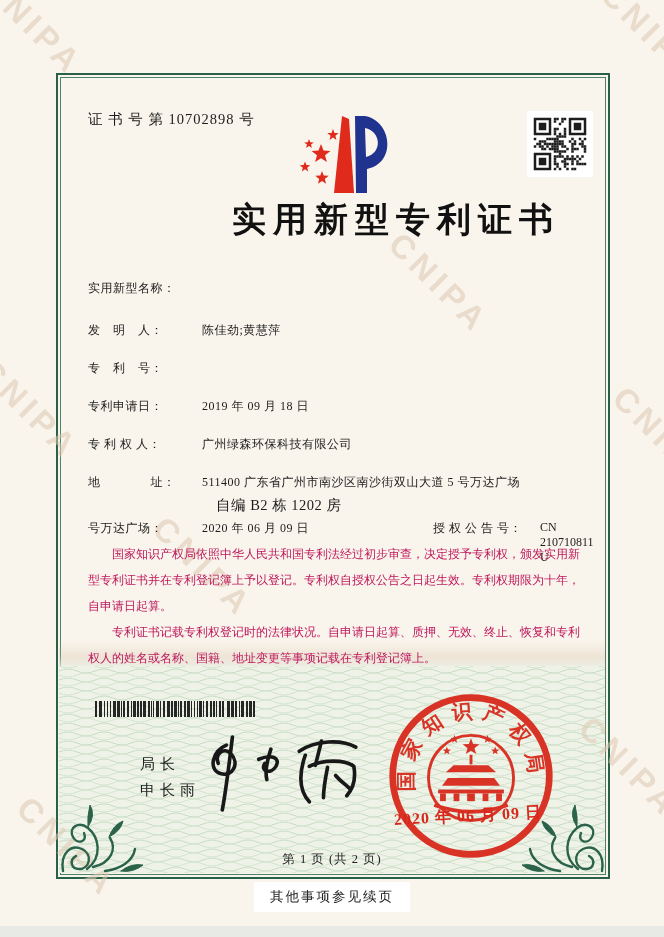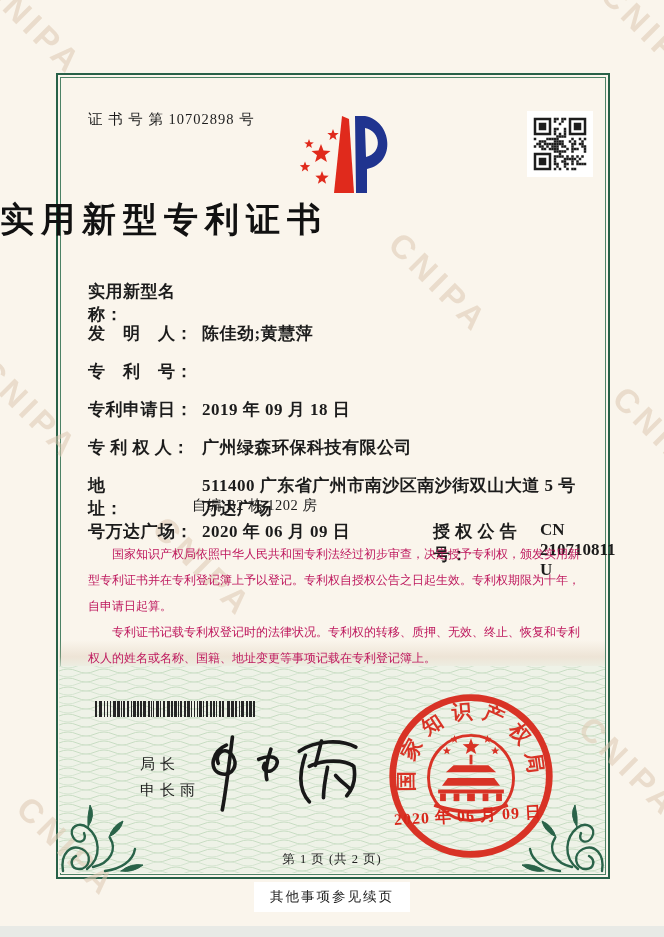--- a/index.html
+++ b/index.html
@@ -24,27 +24,27 @@
     background:linear-gradient(180deg,rgba(209,189,163,0) 0%,rgba(209,189,163,.30) 60%,rgba(233,238,226,.8) 100%);}
 
   .content{position:absolute;inset:0;z-index:3;}
 
   .cert-no{position:absolute;left:88px;top:110px;font-size:14.5px;letter-spacing:1px;}
 
   .logo{position:absolute;left:288px;top:112px;width:110px;height:86px;}
   .qr{position:absolute;left:527px;top:111px;width:66px;height:66px;background:#fff;
       display:flex;align-items:center;justify-content:center;}
 
-  .title{position:absolute;left:0;top:197px;width:560px;text-align:left;
+  .title{position:absolute;left:0;top:197px;width:560px;text-align:right;
          font-size:34px;font-weight:bold;letter-spacing:7px;color:#111;}
 
-  .frow{position:absolute;left:88px;width:492px;font-size:17px;display:flex;font-weight:bold;}
+  .frow{position:absolute;left:88px;width:492px;font-size:12px;display:flex;}
   .flabel{flex:none;width:114px;letter-spacing:.5px;}
   .fvalue{flex:1;letter-spacing:.5px;}
-  .addr2{position:absolute;left:192px;top:496px;font-size:14.5px;letter-spacing:.5px;}
+  .addr2{position:absolute;left:216px;top:496px;font-size:14.5px;letter-spacing:.5px;}
   .gpair2{position:absolute;left:345px;top:0;display:flex;}
   .gpair2 .flabel{width:107px;}
 
   .paras{position:absolute;left:88px;top:541px;width:492px;font-size:12px;
          line-height:26px;text-align:justify;color:#be185d;}
   .paras p{margin:0;text-indent:2em;}
 
   .barcode{position:absolute;left:95px;top:701px;width:164px;height:16px;z-index:3;}
   .barcode i{display:inline-block;height:16px;background:#262626;vertical-align:top;}
 
@@ -288,21 +288,21 @@
       <span class="flabel">号万达广场：</span>
       <span class="fvalue">2020 年 06 月 09 日</span>
       <span class="gpair2">
         <span class="flabel">授 权 公 告 号：</span>
         <span>CN 210710811 U</span>
       </span>
     </div>
 
     <div class="paras">
       <p>国家知识产权局依照中华人民共和国专利法经过初步审查，决定授予专利权，颁发实用新型专利证书并在专利登记簿上予以登记。专利权自授权公告之日起生效。专利权期限为十年，自申请日起算。</p>
-      <p>专利证书记载专利权登记时的法律状况。专利权的转移、质押、无效、终止、恢复和专利权人的姓名或名称、国籍、地址变更等事项记载在专利登记簿上。</p>
+      <p>专利证书记载专利权登记时的法律状况。自申请日起算、质押、无效、终止、恢复和专利权人的姓名或名称、国籍、地址变更等事项记载在专利登记簿上。</p>
     </div>
 
     <div class="barcode" id="barcode"><i style="width: 2px; margin-right: 2px;"></i><i style="width: 3px; margin-right: 2px;"></i><i style="width: 1px; margin-right: 2px;"></i><i style="width: 1px; margin-right: 2px;"></i><i style="width: 1px; margin-right: 2px;"></i><i style="width: 3px; margin-right: 1px;"></i><i style="width: 3px; margin-right: 1px;"></i><i style="width: 1px; margin-right: 1px;"></i><i style="width: 2px; margin-right: 2px;"></i><i style="width: 2px; margin-right: 2px;"></i><i style="width: 1px; margin-right: 1px;"></i><i style="width: 3px; margin-right: 1px;"></i><i style="width: 2px; margin-right: 1px;"></i><i style="width: 2px; margin-right: 1px;"></i><i style="width: 3px; margin-right: 2px;"></i><i style="width: 2px; margin-right: 1px;"></i><i style="width: 1px; margin-right: 1px;"></i><i style="width: 1px; margin-right: 2px;"></i><i style="width: 3px; margin-right: 1px;"></i><i style="width: 1px; margin-right: 2px;"></i><i style="width: 2px; margin-right: 2px;"></i><i style="width: 3px; margin-right: 1px;"></i><i style="width: 2px; margin-right: 1px;"></i><i style="width: 3px; margin-right: 1px;"></i><i style="width: 1px; margin-right: 1px;"></i><i style="width: 2px; margin-right: 2px;"></i><i style="width: 2px; margin-right: 1px;"></i><i style="width: 3px; margin-right: 1px;"></i><i style="width: 1px; margin-right: 2px;"></i><i style="width: 1px; margin-right: 2px;"></i><i style="width: 1px; margin-right: 1px;"></i><i style="width: 3px; margin-right: 1px;"></i><i style="width: 1px; margin-right: 2px;"></i><i style="width: 2px; margin-right: 2px;"></i><i style="width: 2px; margin-right: 1px;"></i><i style="width: 2px; margin-right: 1px;"></i><i style="width: 1px; margin-right: 2px;"></i><i style="width: 2px; margin-right: 1px;"></i><i style="width: 2px; margin-right: 3px;"></i><i style="width: 3px; margin-right: 1px;"></i><i style="width: 3px; margin-right: 1px;"></i><i style="width: 2px; margin-right: 2px;"></i><i style="width: 1px; margin-right: 1px;"></i><i style="width: 3px; margin-right: 2px;"></i><i style="width: 2px; margin-right: 1px;"></i><i style="width: 3px; margin-right: 1px;"></i><i style="width: 2px; margin-right: 1px;"></i></div>
 
     <div class="signer">
       <div>局长</div>
       <div>申长雨</div>
     </div>
 
     <svg class="signature" viewBox="0 0 170 85" fill="none" stroke="#181818" stroke-width="3.6" stroke-linecap="round">

